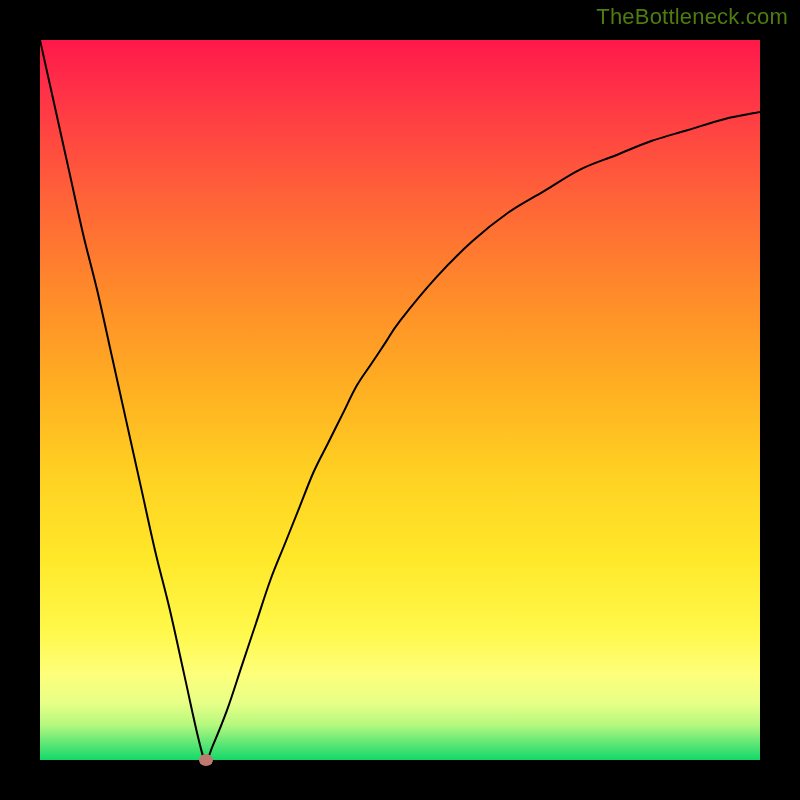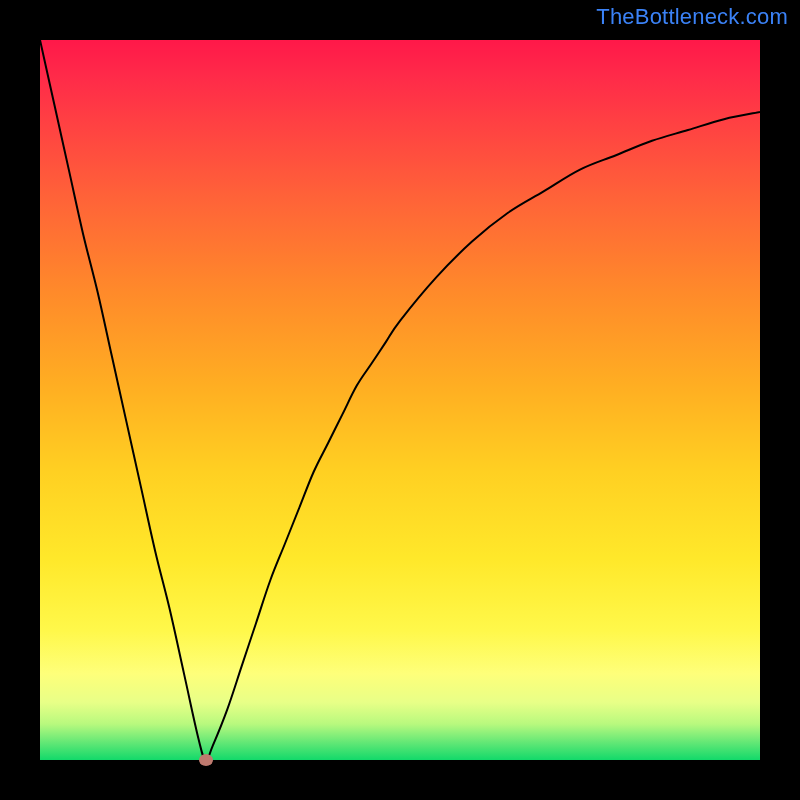--- a/index.html
+++ b/index.html
@@ -38,21 +38,21 @@
     position: absolute;
     width: 14px;
     height: 12px;
     border-radius: 50%;
     transform: translate(-50%, -50%);
   }
   .watermark {
     position: absolute;
     top: 4px;
     right: 12px;
-    color: #3b82f6;
+    color: #4d7c0f;
     font-size: 22px;
     letter-spacing: 0.2px;
     user-select: none;
   }
 </style>
 </head>
 <body>
 
 <div class="frame">
   <div class="watermark">TheBottleneck.com</div>

